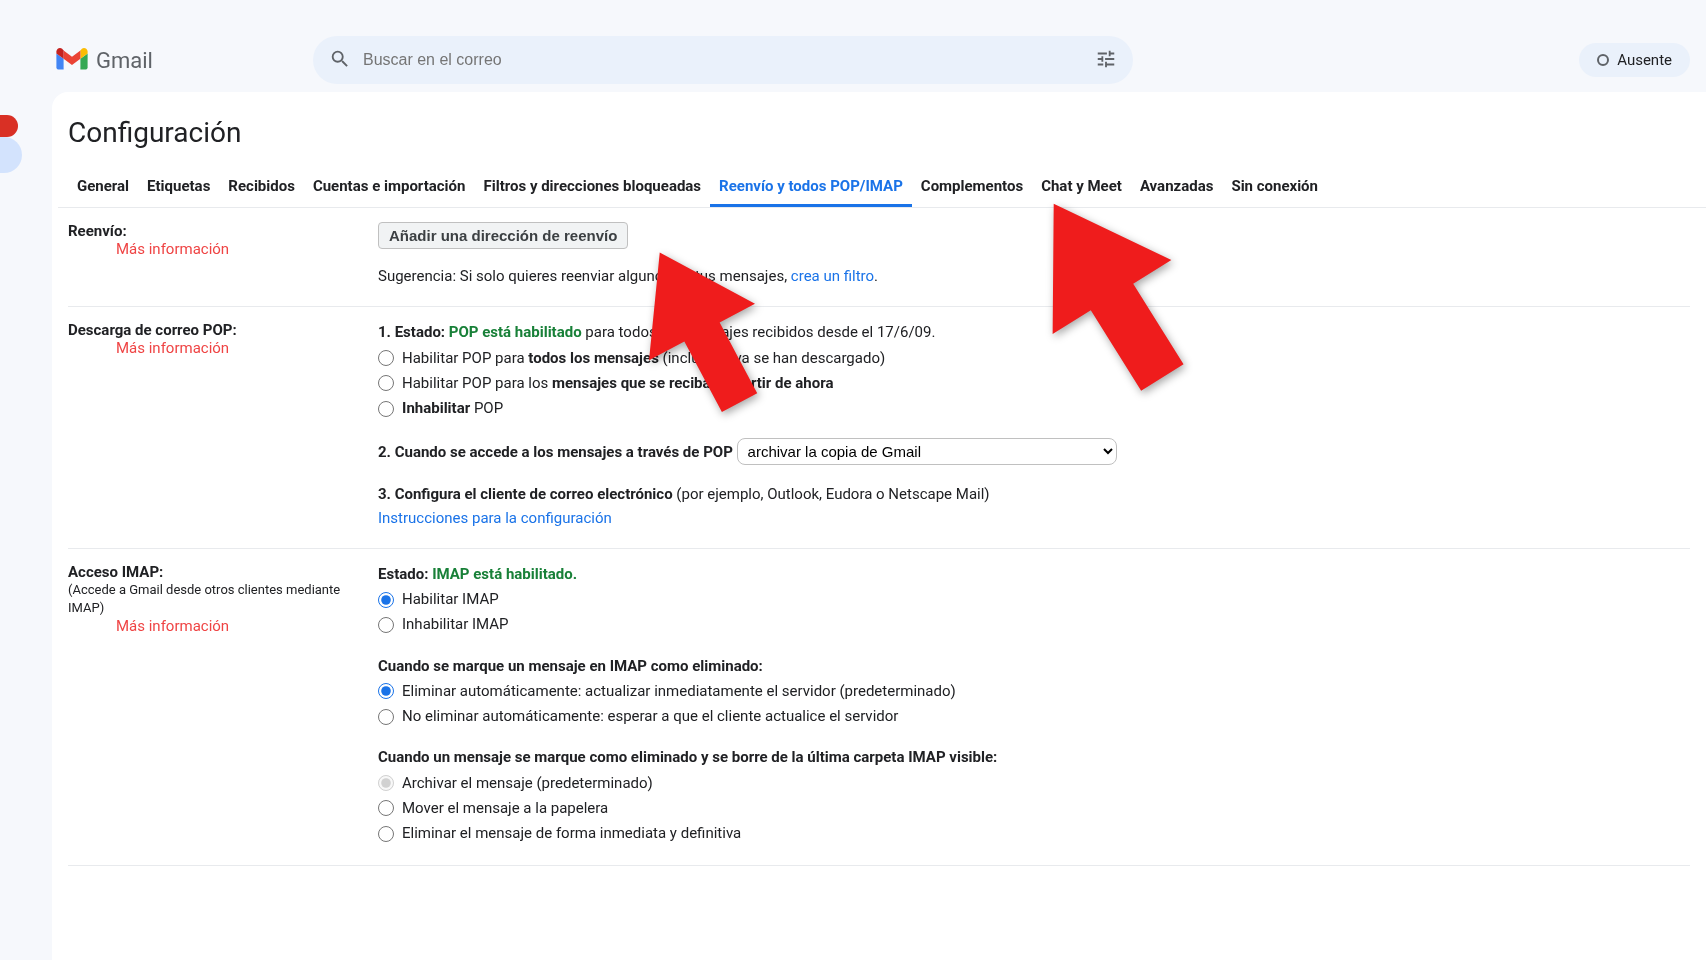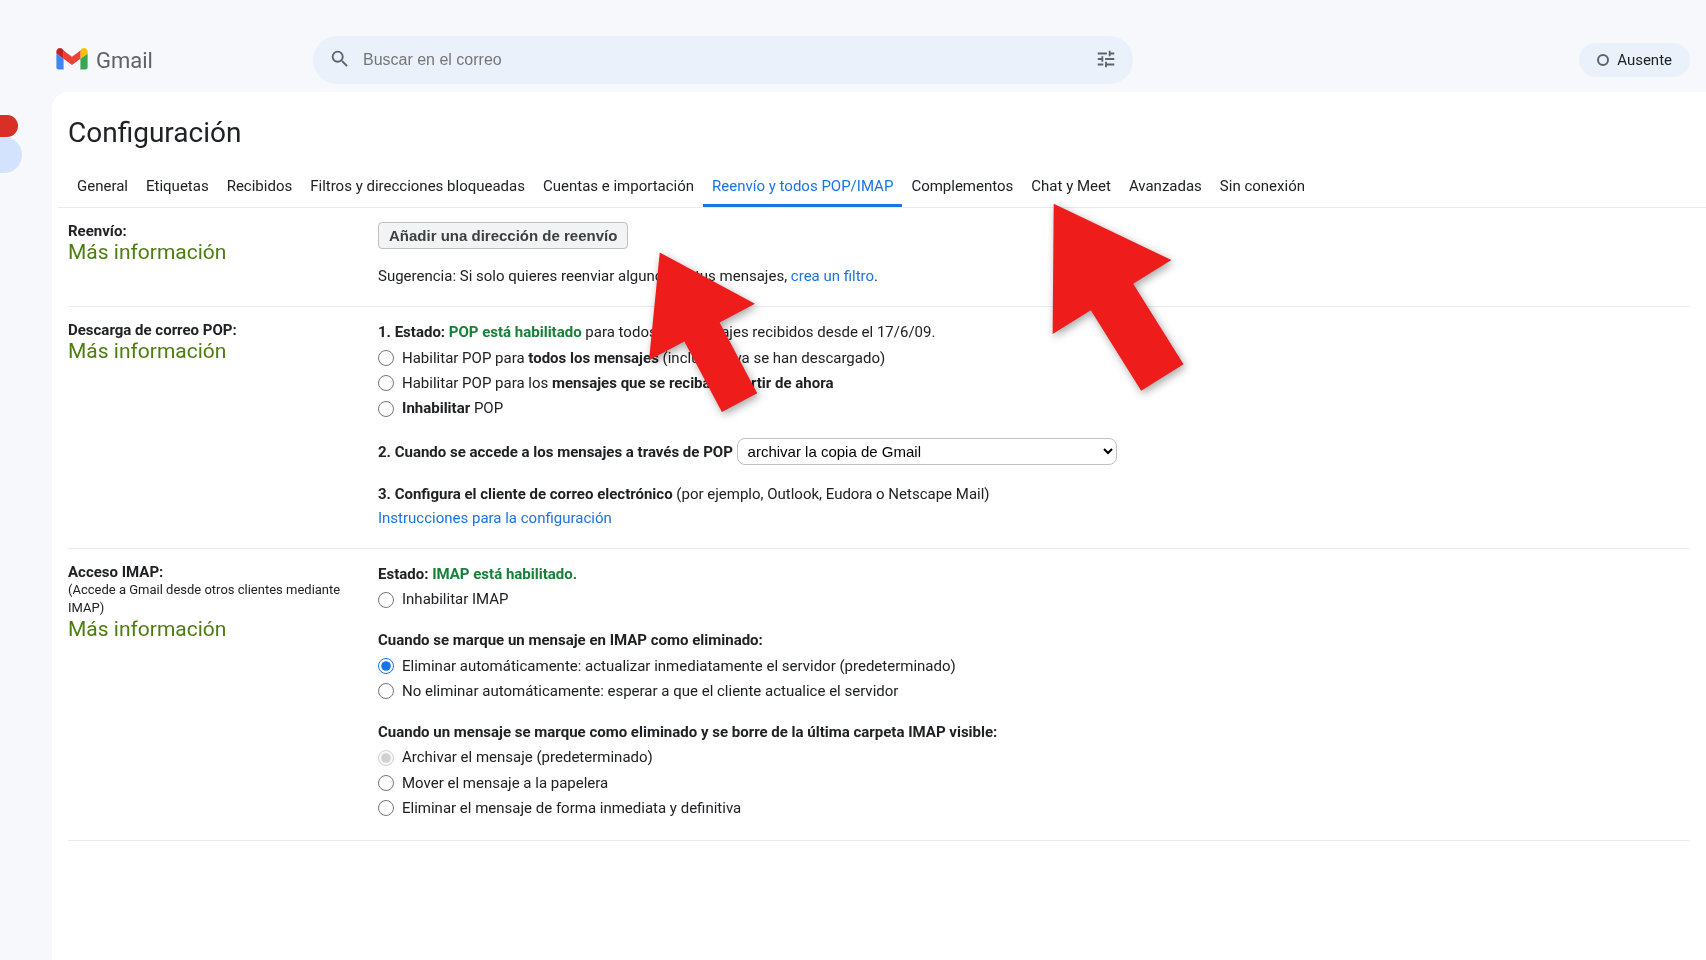--- a/index.html
+++ b/index.html
@@ -13,28 +13,28 @@
 .search-input { border: none; background: transparent; font-size: 16px; flex: 1; color: #a16207; outline: none; }
 .tune-icon { color: #5f6368; margin-left: auto; }
 .status-pill { display: flex; align-items: center; gap: 8px; background: #eaf1fb; border-radius: 20px; padding: 8px 18px; margin-left: auto; margin-right: 0; }
 .status-circle { width: 12px; height: 12px; border: 2px solid #5f6368; border-radius: 50%; }
 .status-text { font-size: 15px; color: #202124; }
 .edge-badge { position: absolute; left: 0; top: 115px; width: 18px; height: 22px; background: #d93025; border-radius: 0 11px 11px 0; }
 .edge-blue { position: absolute; left: 0; top: 137px; width: 22px; height: 36px; background: #d3e3fd; border-radius: 0 18px 18px 0; }
 .main { background: #fff; margin: 0 0 0 52px; border-radius: 16px 0 0 0; padding: 20px 0 40px 0; min-height: 900px; position: relative; }
 .page-title { font-size: 28px; font-weight: 400; color: #202124; padding: 4px 0 18px 10px; margin-left: 6px; }
 .tabs { display: flex; gap: 0; border-bottom: 1px solid #e8eaed; padding-left: 10px; margin-left: 6px; }
-.tab { padding: 10px 9px 12px 9px; font-size: 15px; color: #202124; cursor: pointer; white-space: nowrap; }
+.tab { padding: 10px 9px 12px 9px; font-size: 15px; color: #202124; cursor: pointer; white-space: nowrap; font-weight: bold; }
 .tab.active { color: #1a73e8; border-bottom: 3px solid #1a73e8; padding-bottom: 9px; }
 .section { display: flex; border-bottom: 1px solid #e8eaed; padding: 14px 0 18px 0; margin: 0 16px; }
 .section:last-child { border-bottom: none; }
 .section-label { width: 310px; flex-shrink: 0; padding-right: 20px; }
 .section-label .title { font-weight: 700; font-size: 15px; }
 .section-label .subtitle { font-size: 13px; color: #202124; line-height: 1.4; }
-.section-label .link { color: #4d7c0f; font-size: 21px; cursor: pointer; }
+.section-label .link { color: #ef4444; font-size: 15px; cursor: pointer; margin-left: 48px; }
 .section-content { flex: 1; font-size: 15px; line-height: 1.55; }
 .btn-outline { background: #f1f3f4; border: 1px solid #c0c0c0; border-radius: 4px; padding: 4px 10px; font-size: 15px; cursor: pointer; color: #3c4043; font-weight: bold; }
 .hint { margin-top: 16px; }
 .link-inline { color: #1a73e8; cursor: pointer; }
 .status-green { color: #188038; font-weight: 700; }
 .radio-row { display: flex; align-items: center; gap: 8px; margin: 2px 0; }
 .radio-row input[type=radio] { width: 16px; height: 16px; accent-color: #1a73e8; }
 .radio-row input[type=radio]:disabled { accent-color: #9aa0a6; }
 .select { border: 1px solid #c0c0c0; border-radius: 8px; padding: 3px 6px; font-size: 15px; background: #fff; min-width: 380px; }
 .num { font-weight: 700; }
@@ -81,22 +81,22 @@
   </div>
 </div>
 
 <div class="main">
   <h1 class="page-title">Configuración</h1>
 
   <div class="tabs">
     <div class="tab">General</div>
     <div class="tab">Etiquetas</div>
     <div class="tab">Recibidos</div>
+    <div class="tab">Cuentas e importación</div>
     <div class="tab">Filtros y direcciones bloqueadas</div>
-    <div class="tab">Cuentas e importación</div>
     <div class="tab active">Reenvío y todos POP/IMAP</div>
     <div class="tab">Complementos</div>
     <div class="tab">Chat y Meet</div>
     <div class="tab">Avanzadas</div>
     <div class="tab">Sin conexión</div>
   </div>
 
   <div class="section">
     <div class="section-label">
       <div class="title">Reenvío:</div>
@@ -147,20 +147,24 @@
   <div class="section">
     <div class="section-label">
       <div class="title">Acceso IMAP:</div>
       <div class="subtitle">(Accede a Gmail desde otros clientes mediante IMAP)</div>
       <div class="link">Más información</div>
     </div>
     <div class="section-content">
       <div>
         <span class="bold">Estado: </span><span class="status-green">IMAP está habilitado.</span>
       </div>
+      <label class="radio-row">
+        <input type="radio" name="imap-mode" checked="" style="">
+        <span>Habilitar IMAP</span>
+      </label>
       <label class="radio-row">
         <input type="radio" name="imap-mode" style="">
         <span>Inhabilitar IMAP</span>
       </label>
 
       <div class="bold" style="margin-top:18px">Cuando se marque un mensaje en IMAP como eliminado:</div>
       <label class="radio-row">
         <input type="radio" name="imap-del" checked="" style="">
         <span>Eliminar automáticamente: actualizar inmediatamente el servidor (predeterminado)</span>
       </label>

